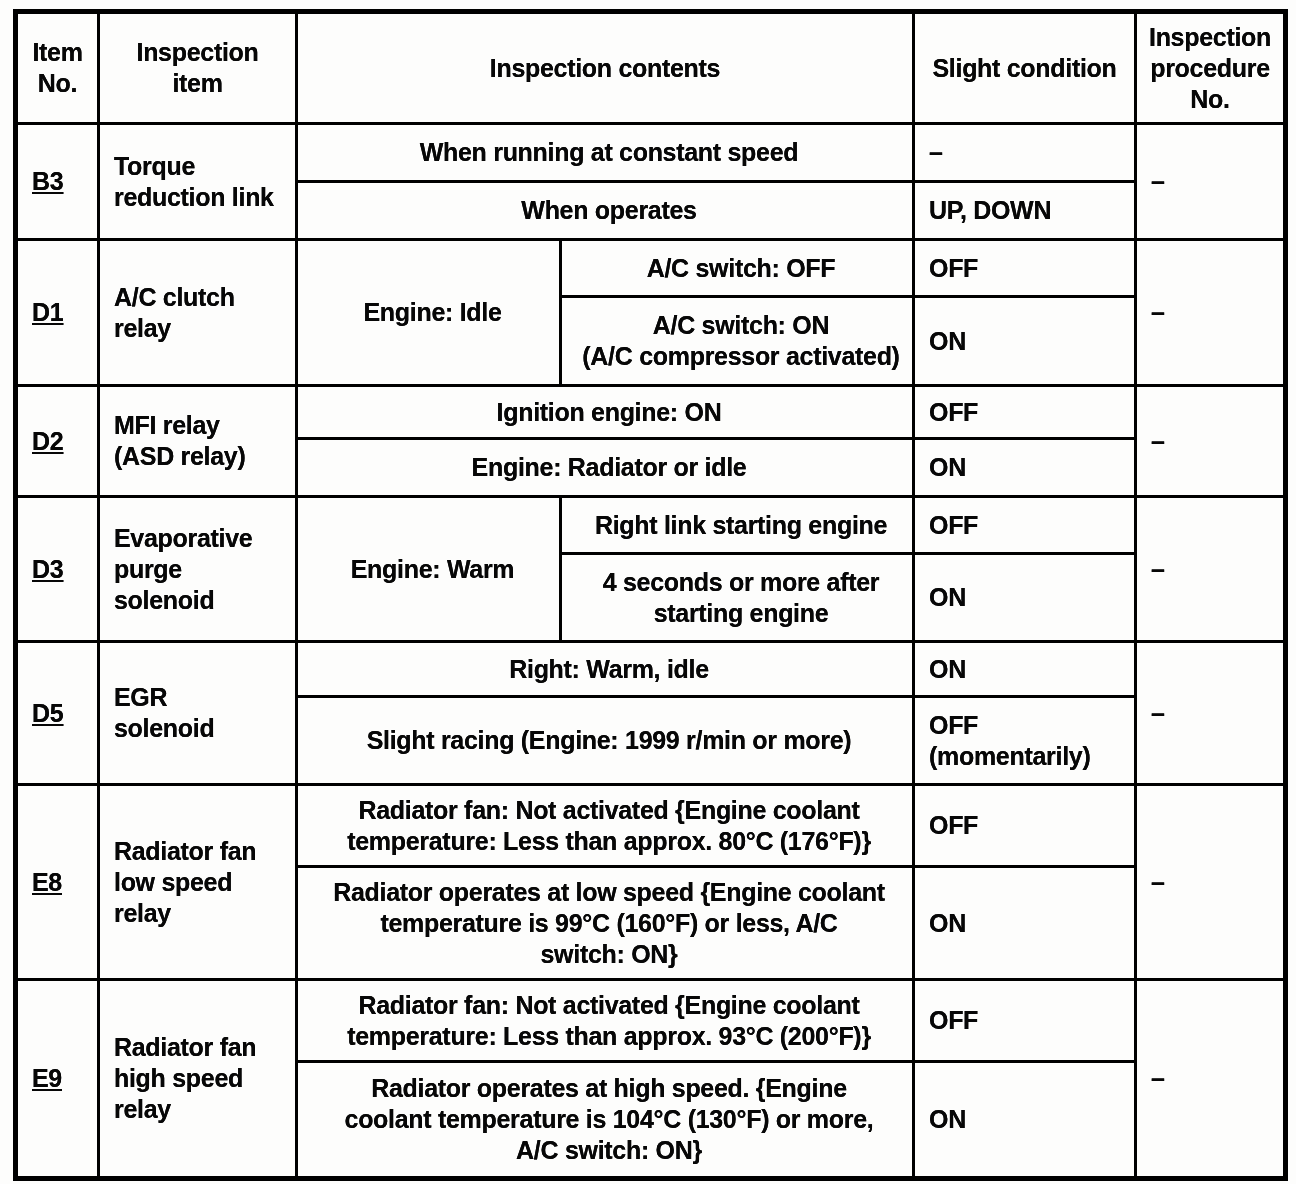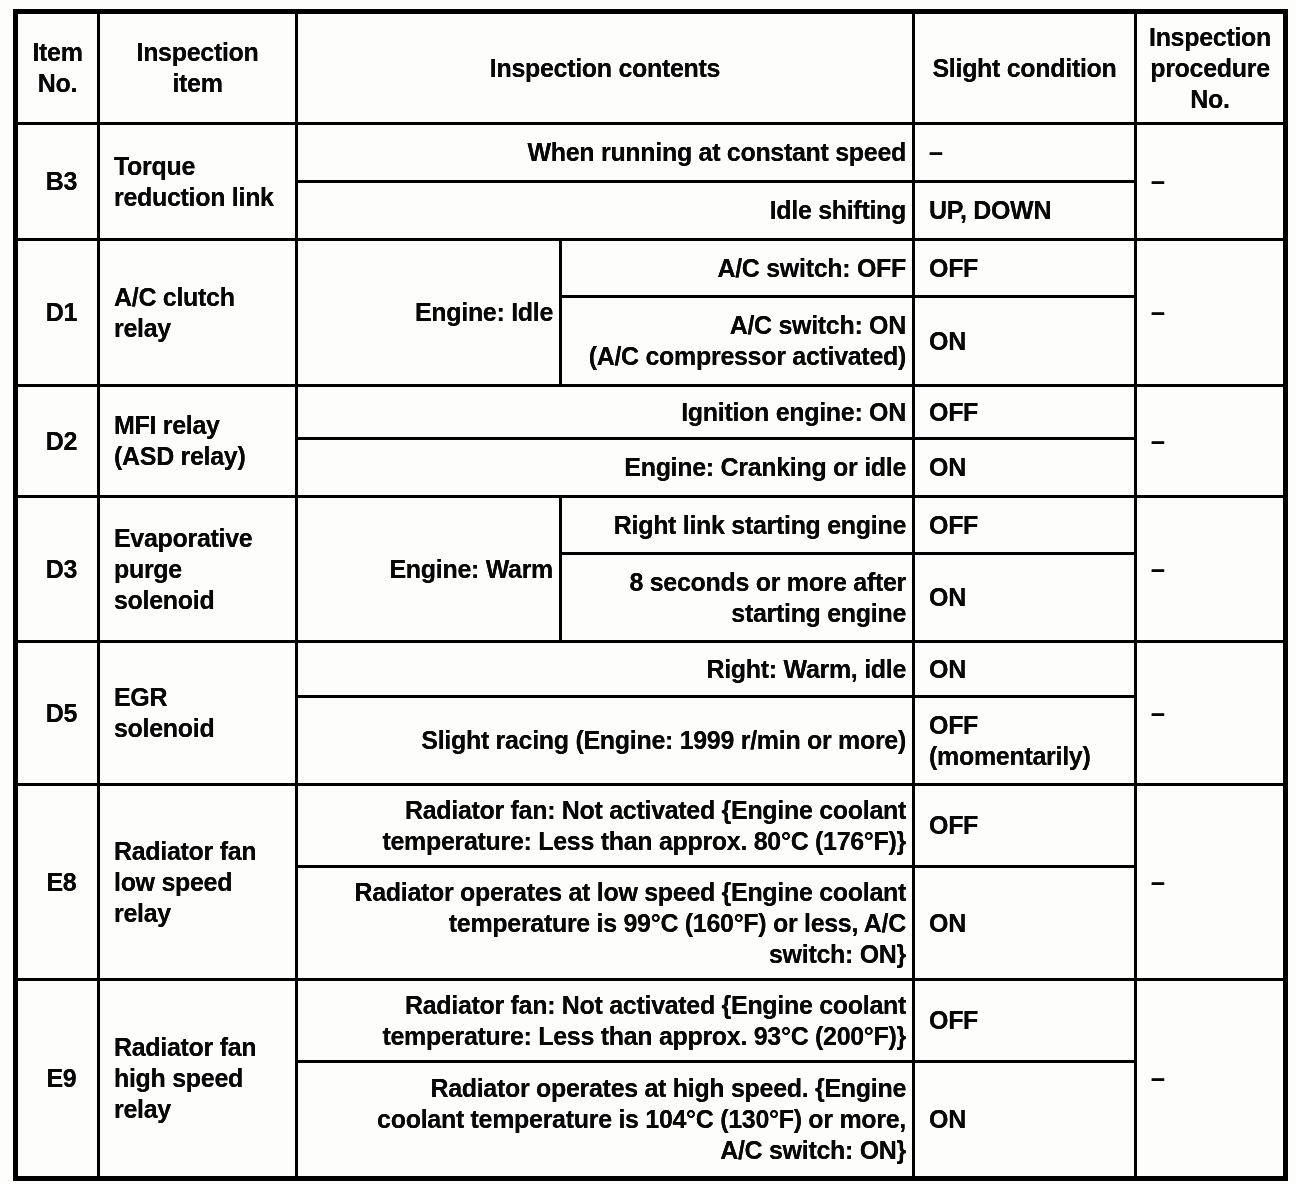--- a/index.html
+++ b/index.html
@@ -34,22 +34,22 @@
     line-height: 1.24;
     white-space: pre-line;
     vertical-align: middle;
     padding: 4px 6px 4px 14px;
     text-shadow: 0 0 0.6px #111;
   }
   table.insp th {
     text-align: center;
     padding: 4px 4px;
   }
-  td.c-center { text-align: center; padding-left: 4px; }
-  td.c-contents { text-align: right; }
+  td.c-center { text-align: left; padding-left: 4px; text-decoration: underline; }
+  td.c-contents { text-align: center; }
   td.c-normal { text-align: left; }
   td.c-proc { text-align: left; padding-left: 22px; }
 </style>
 </head>
 <body>
 
 <div class="page">
   <table class="insp">
     <colgroup>
       <col style="width:83px">
@@ -75,21 +75,21 @@
 
     <tr style="height:58px">
       <td rowspan="2" class="c-center">B3</td>
       <td rowspan="2">Torque
 reduction link</td>
       <td colspan="2" class="c-contents">When running at constant speed</td>
       <td class="c-normal">–</td>
       <td rowspan="2" class="c-proc">–</td>
     </tr>
     <tr style="height:58px">
-      <td colspan="2" class="c-contents">Idle shifting</td>
+      <td colspan="2" class="c-contents">When operates</td>
       <td class="c-normal">UP, DOWN</td>
     </tr>
 
     <tr style="height:57px">
       <td rowspan="2" class="c-center">D1</td>
       <td rowspan="2">A/C clutch
 relay</td>
       <td rowspan="2" class="c-contents">Engine: Idle</td>
       <td class="c-contents">A/C switch: OFF</td>
       <td class="c-normal">OFF</td>
@@ -103,36 +103,36 @@
 
     <tr style="height:53px">
       <td rowspan="2" class="c-center">D2</td>
       <td rowspan="2">MFI relay
 (ASD relay)</td>
       <td colspan="2" class="c-contents">Ignition engine: ON</td>
       <td class="c-normal">OFF</td>
       <td rowspan="2" class="c-proc">–</td>
     </tr>
     <tr style="height:58px">
-      <td colspan="2" class="c-contents">Engine: Cranking or idle</td>
+      <td colspan="2" class="c-contents">Engine: Radiator or idle</td>
       <td class="c-normal">ON</td>
     </tr>
 
     <tr style="height:57px">
       <td rowspan="2" class="c-center">D3</td>
       <td rowspan="2">Evaporative
 purge
 solenoid</td>
       <td rowspan="2" class="c-contents">Engine: Warm</td>
       <td class="c-contents">Right link starting engine</td>
       <td class="c-normal">OFF</td>
       <td rowspan="2" class="c-proc">–</td>
     </tr>
     <tr style="height:88px">
-      <td class="c-contents">8 seconds or more after
+      <td class="c-contents">4 seconds or more after
 starting engine</td>
       <td class="c-normal">ON</td>
     </tr>
 
     <tr style="height:55px">
       <td rowspan="2" class="c-center">D5</td>
       <td rowspan="2">EGR
 solenoid</td>
       <td colspan="2" class="c-contents">Right: Warm, idle</td>
       <td class="c-normal">ON</td>

